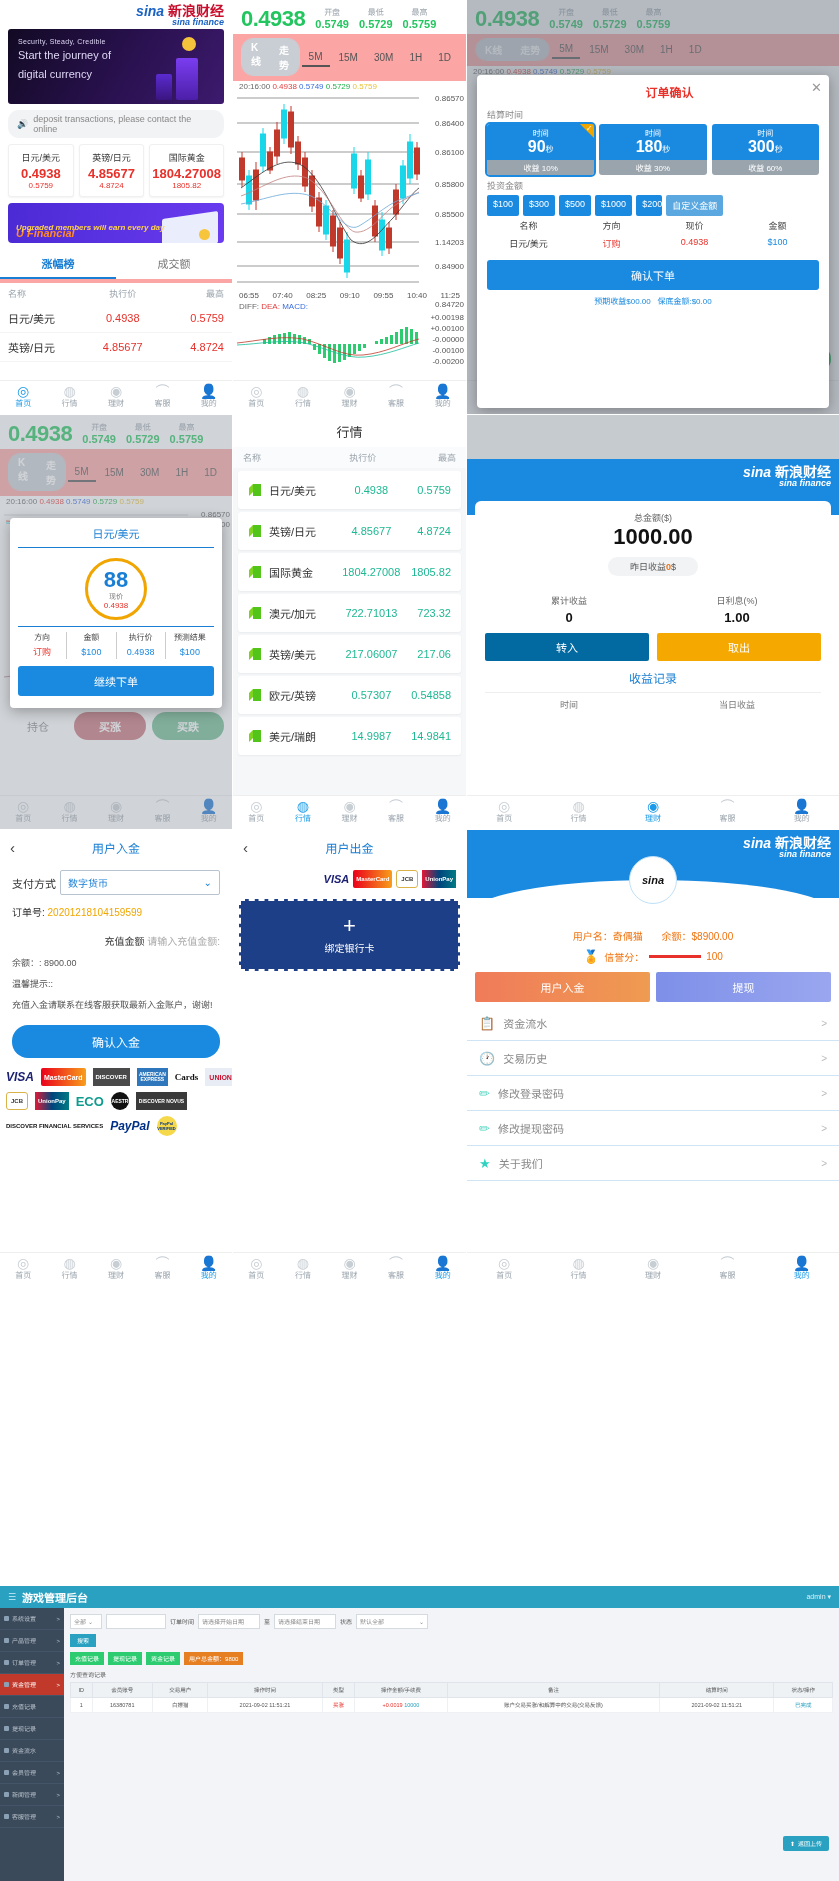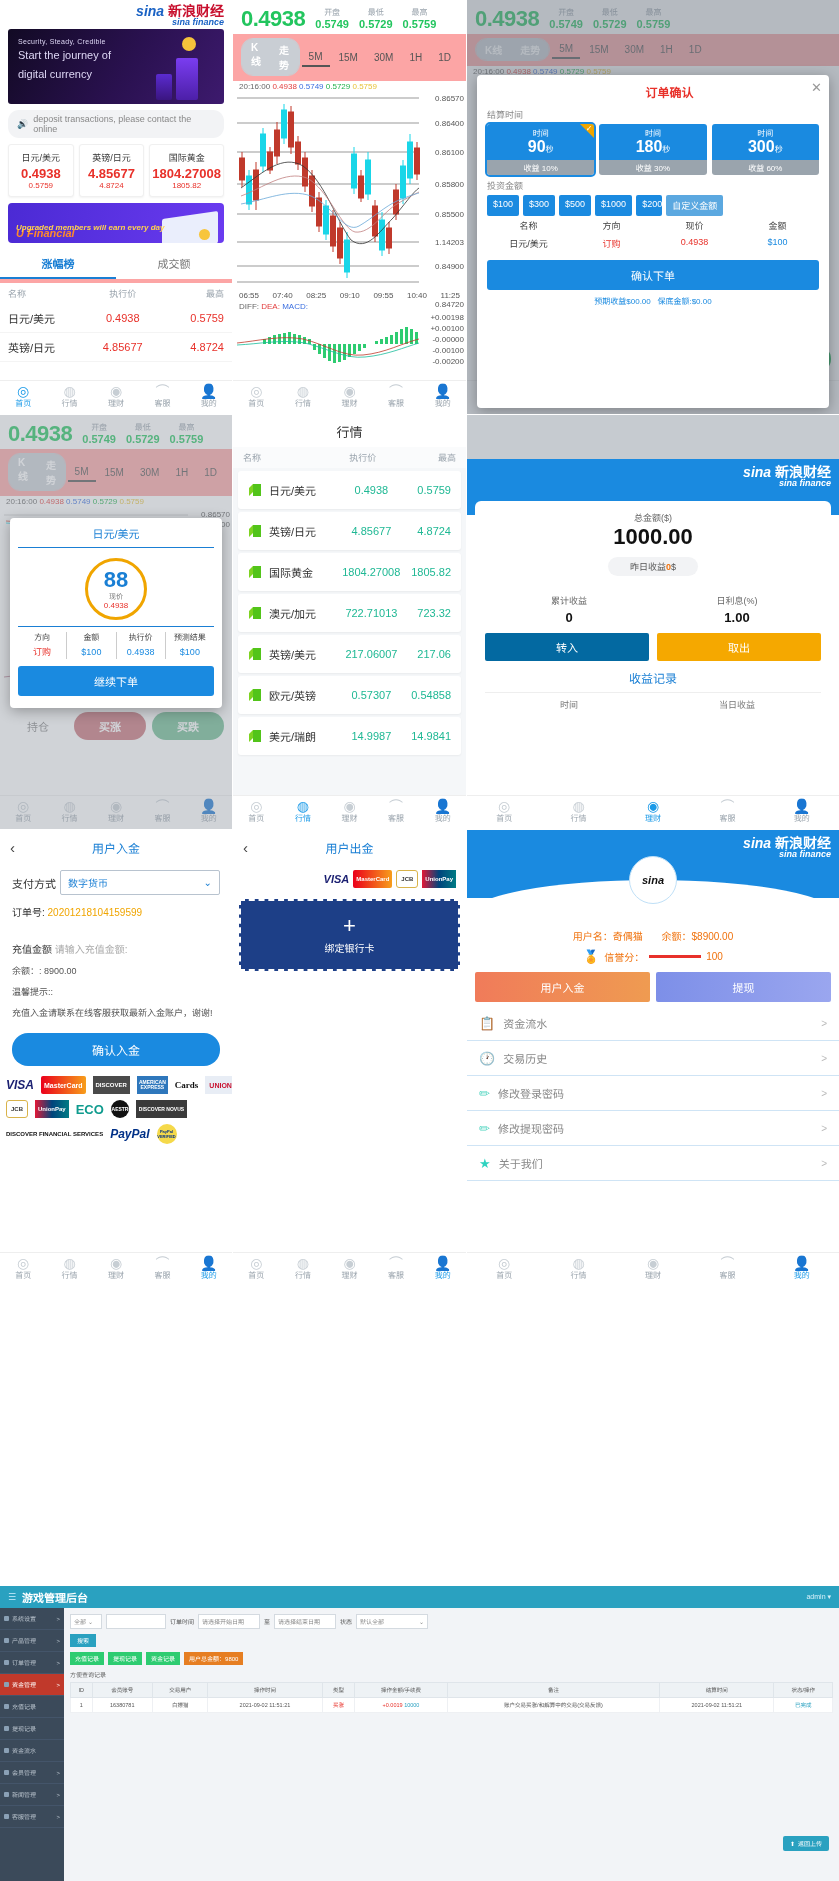--- a/index.html
+++ b/index.html
@@ -817,21 +817,21 @@
     <div class="lb">支付方式</div>
     <div class="sel-box">
       <span>数字货币</span>
       <span>⌄</span>
     </div>
   </div>
   <div class="ftext">
     <span>订单号:</span>
     <span class="ordno">20201218104159599</span>
   </div>
-  <div class="ftext" style="margin-top:14px;">
+  <div class="ftext" style="margin-top:6px;text-align:right;">
     <span>充值金额</span>
     <span class="ph">请输入充值金额:</span>
   </div>
   <div class="ftext small">余额：: 8900.00</div>
   <div class="ftext small">温馨提示::</div>
   <div class="ftext small">充值入金请联系在线客服获取最新入金账户，谢谢!</div>
   <div class="okbtn">确认入金</div>
   <div style="padding:4px 6px;">
     <div style="display:flex;gap:7px;align-items:center;margin-bottom:6px;">
       <span class="lg" style="color:#1a1f71;font-size:12px;font-style:italic;">VISA</span>

